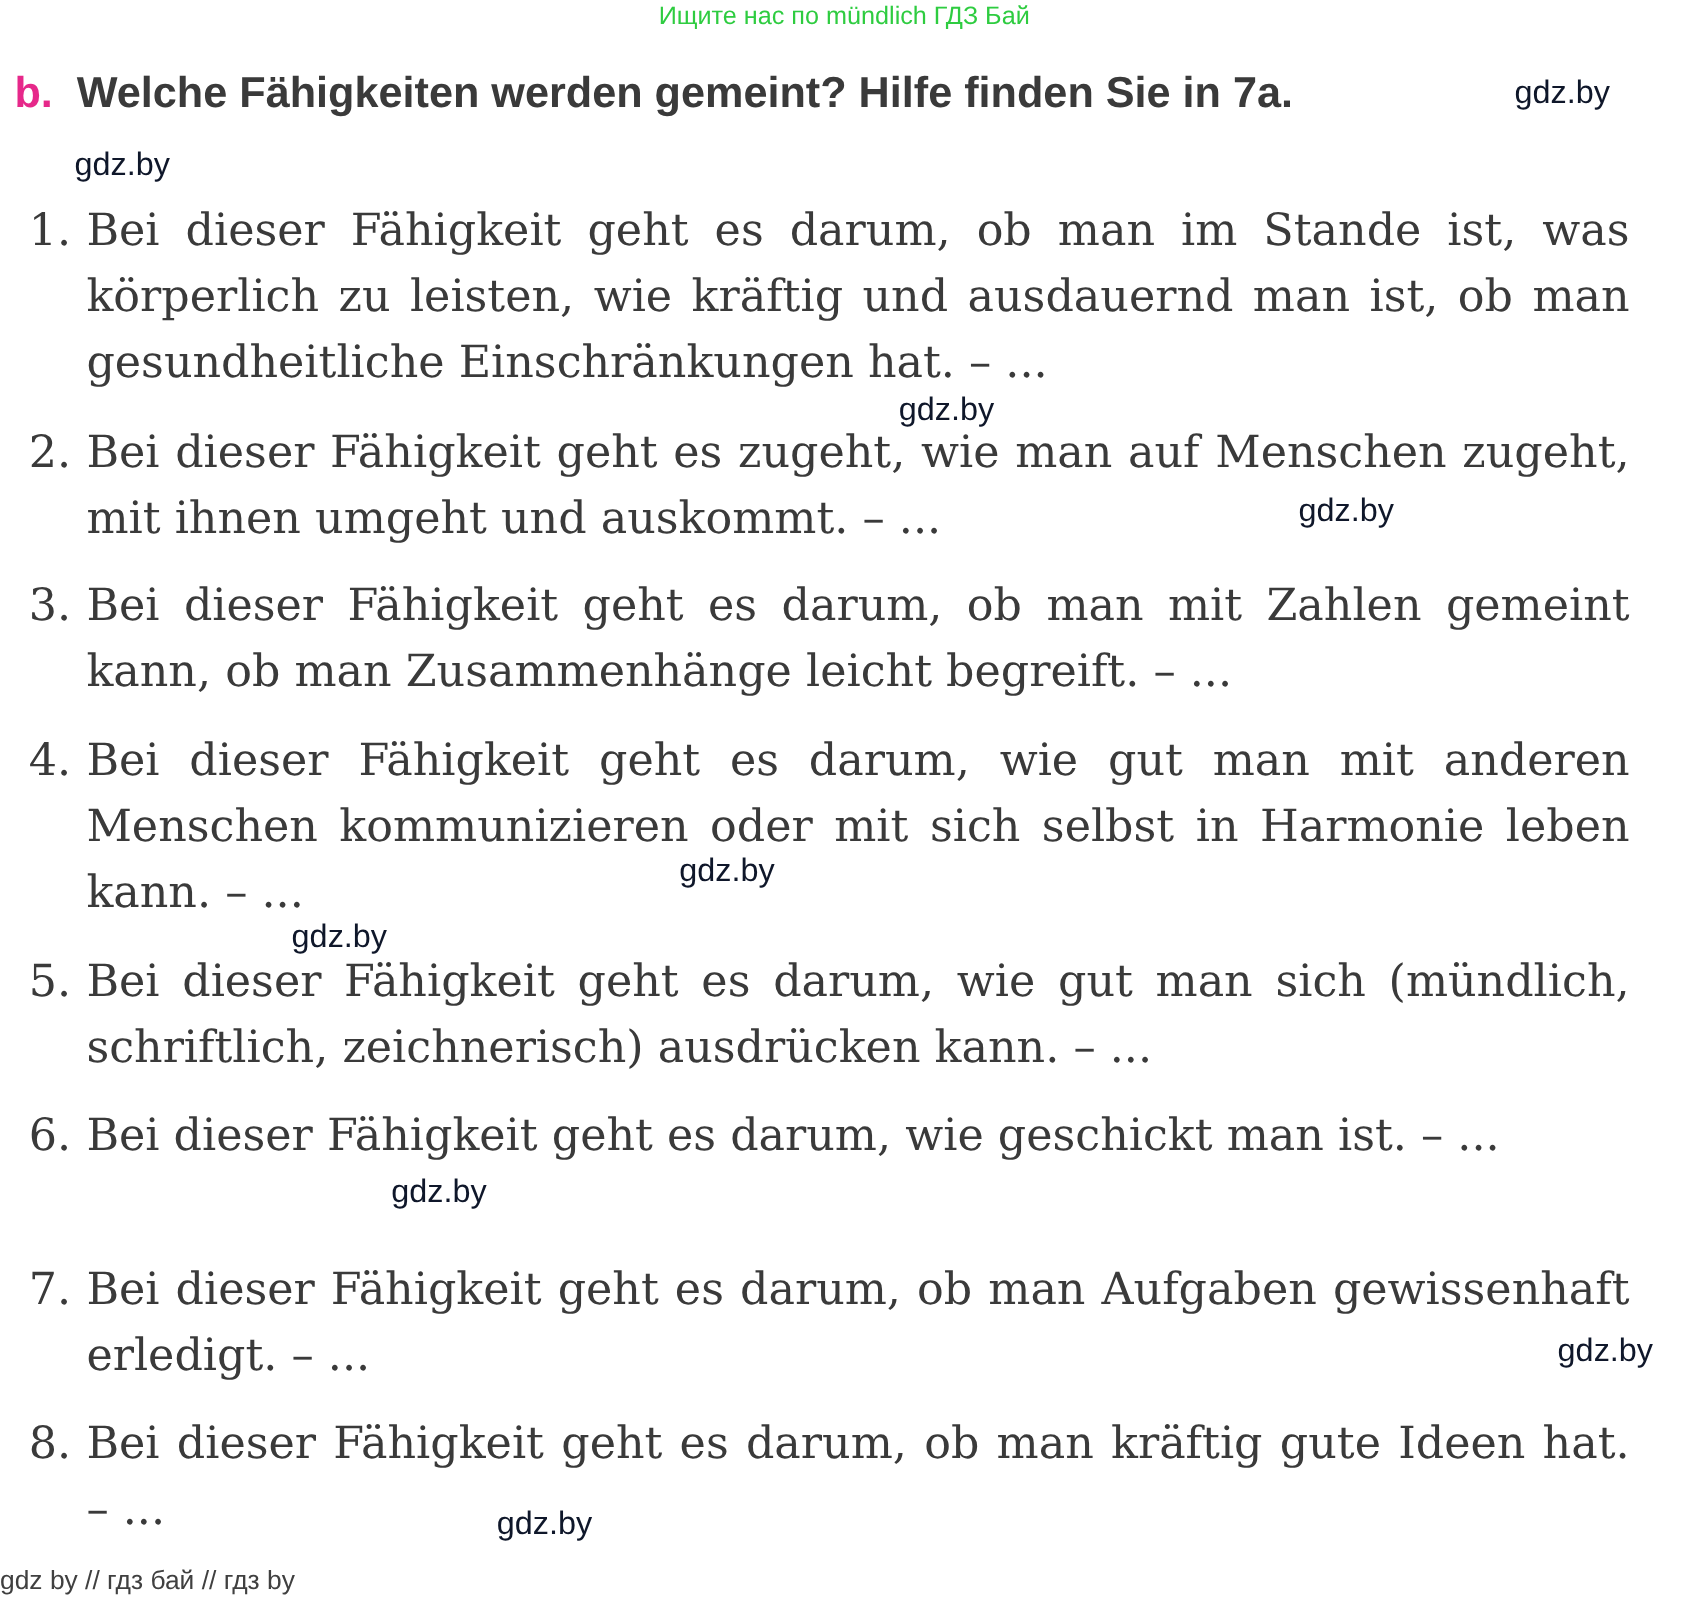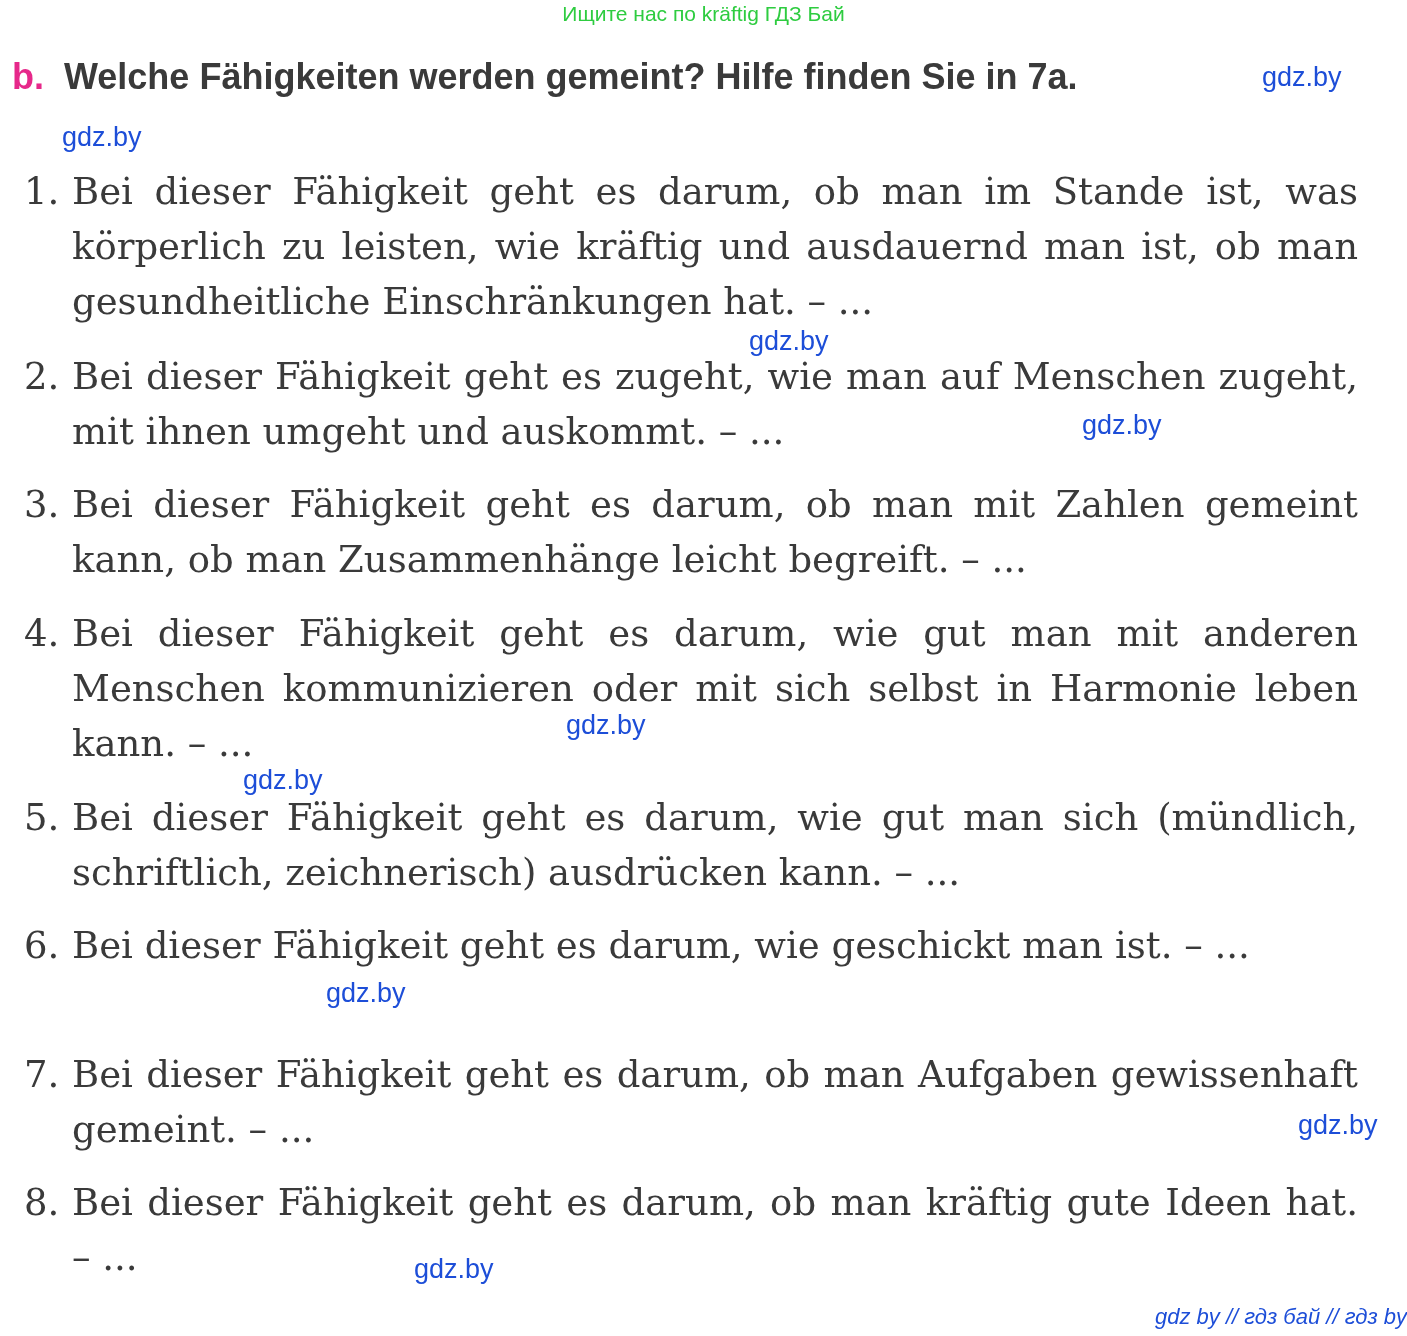--- a/index.html
+++ b/index.html
@@ -2,32 +2,32 @@
 <html><head>
 <meta charset="utf-8">
 <style>
   html, body { margin:0; padding:0; background:#ffffff; }
   body { width:1407px; height:1336px; position:relative; overflow:hidden; }
   .top-banner { position:absolute; top:0; left:0; width:1407px; text-align:center;
     font-family:"Liberation Sans", sans-serif; font-size:21px; color:#2ecc40; line-height:28px; }
   .heading { position:absolute; top:56px; left:12px; white-space:nowrap;
     font-family:"Liberation Sans", sans-serif; font-weight:bold; font-size:36px; color:#3a3a3a; }
   .heading .letter { color:#e6288a; margin-right:20px; }
-  .wm { position:absolute; font-family:"Liberation Sans", sans-serif; font-size:27px; color:#1d4ed8; white-space:nowrap; line-height:30px; }
+  .wm { position:absolute; font-family:"Liberation Sans", sans-serif; font-size:27px; color:#0f172a; white-space:nowrap; line-height:30px; }
   .item { position:absolute; left:24px; width:1334px;
     font-family:"DejaVu Serif", serif; font-size:37px; color:#3a3a3a; line-height:55px; }
   .item .num { position:absolute; left:0; top:0; }
   .item .txt { margin-left:48px; display:block; text-align:justify; text-align-last:left; }
-  .footer { position:absolute; top:1304px; left:0; width:1407px; text-align:right;
-    font-family:"Liberation Sans", sans-serif; font-size:22px; color:#1d4ed8;font-style:italic; }
+  .footer { position:absolute; top:1304px; left:0; width:1407px; text-align:left;
+    font-family:"Liberation Sans", sans-serif; font-size:22px; color:#404040; }
 </style>
 </head>
 <body>
 
-<div class="top-banner">Ищите нас по kräftig ГДЗ Бай</div>
+<div class="top-banner">Ищите нас по mündlich ГДЗ Бай</div>
 
 <div class="heading">
   <span class="letter">b.</span><span>Welche Fähigkeiten werden gemeint? Hilfe finden Sie in 7a.</span>
 </div>
 
 <div class="wm" style="top:62px;left:1262px;">gdz.by</div>
 <div class="wm" style="top:122px;left:62px;">gdz.by</div>
 
 <div class="item" style="top:164px;">
   <span class="num">1.</span>
@@ -59,21 +59,21 @@
 </div>
 
 <div class="item" style="top:918px;">
   <span class="num">6.</span>
   <span class="txt">Bei dieser Fähigkeit geht es darum, wie geschickt man ist. – ...</span>
 </div>
 <div class="wm" style="top:978px;left:326px;">gdz.by</div>
 
 <div class="item" style="top:1047px;">
   <span class="num">7.</span>
-  <span class="txt">Bei dieser Fähigkeit geht es darum, ob man Aufgaben gewissenhaft gemeint. – ...</span>
+  <span class="txt">Bei dieser Fähigkeit geht es darum, ob man Aufgaben gewissenhaft erledigt. – ...</span>
 </div>
 <div class="wm" style="top:1110px;left:1298px;">gdz.by</div>
 
 <div class="item" style="top:1175px;">
   <span class="num">8.</span>
   <span class="txt">Bei dieser Fähigkeit geht es darum, ob man kräftig gute Ideen hat. – ...</span>
 </div>
 <div class="wm" style="top:1254px;left:414px;">gdz.by</div>
 
 <div class="footer">gdz by  //  гдз бай  //  гдз by</div>

